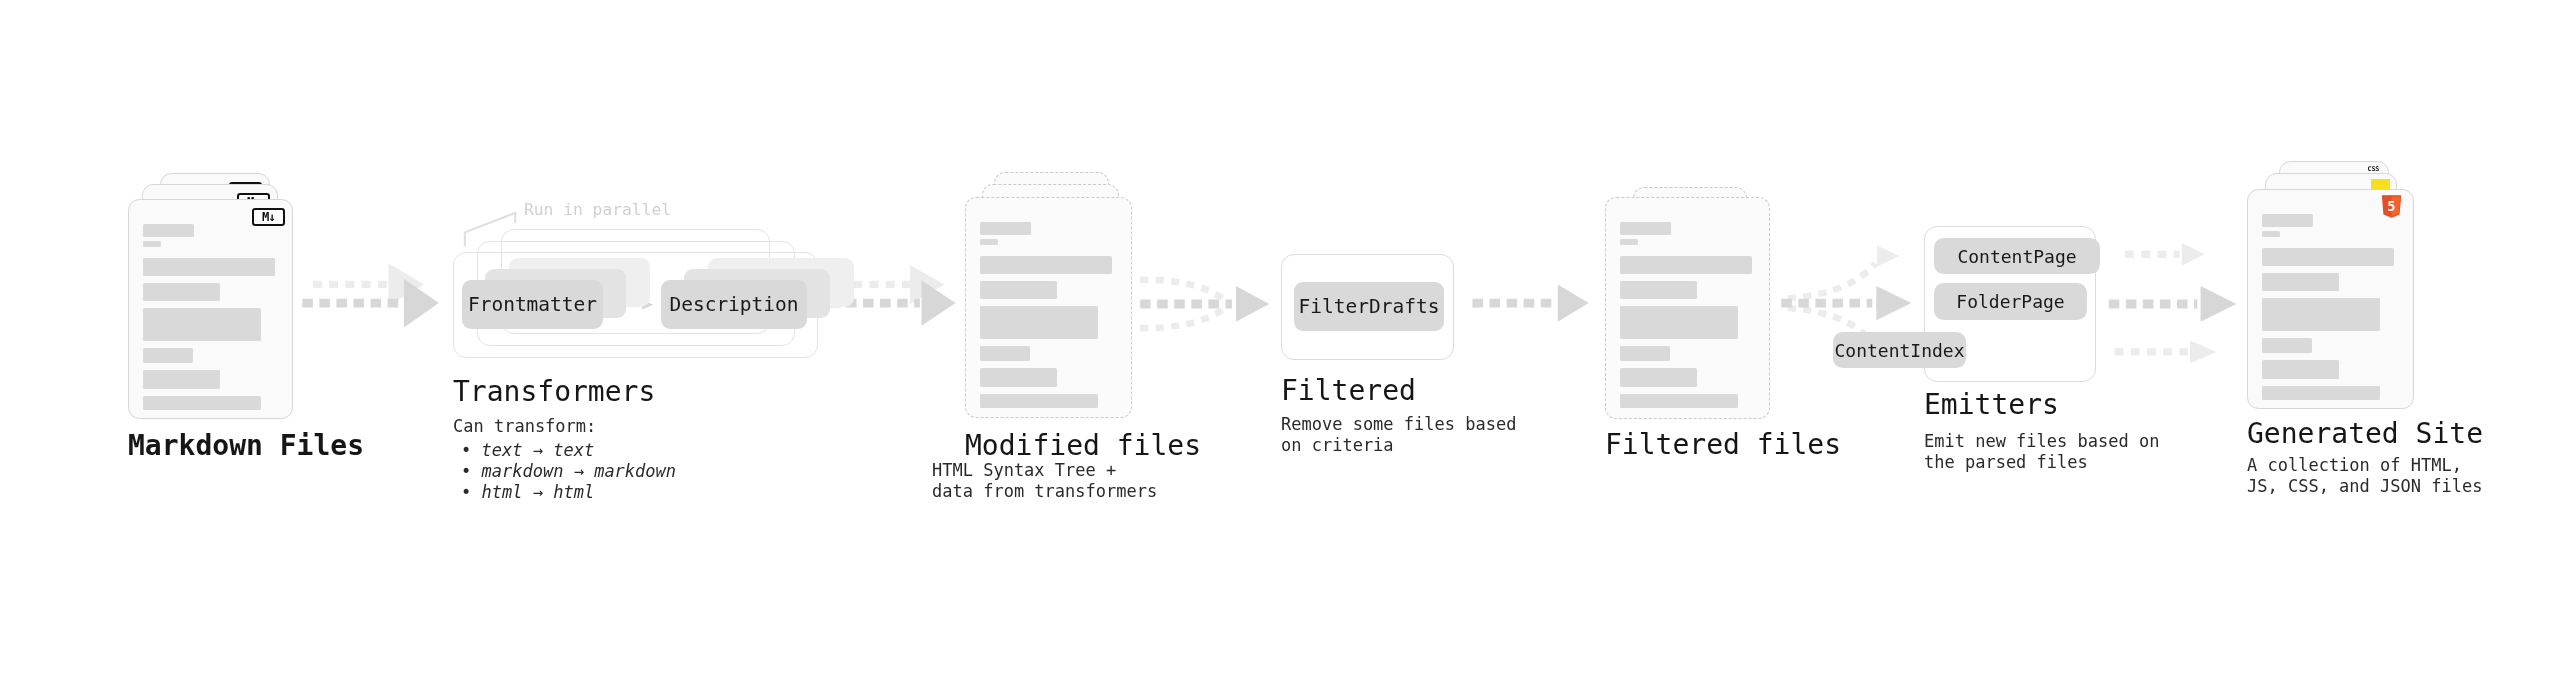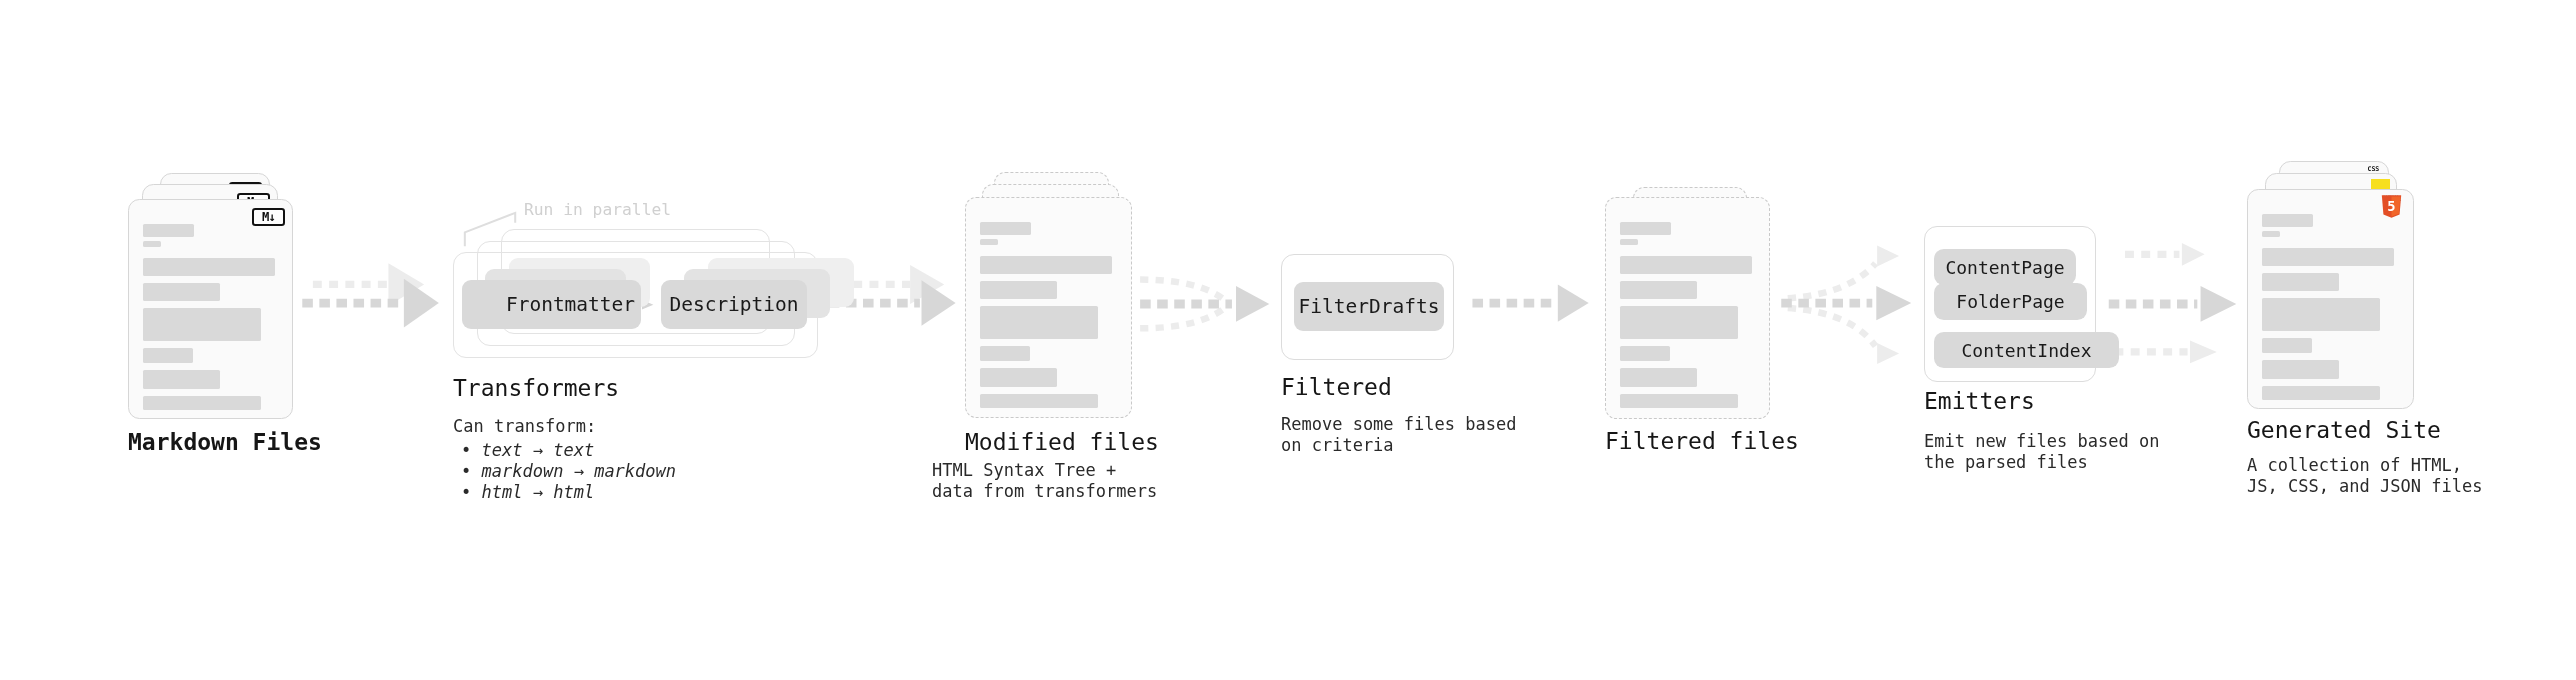--- a/index.html
+++ b/index.html
@@ -17,21 +17,21 @@
   
   .frame{position:absolute;border:1.6px solid #e3e3e3;border-radius:13px;box-sizing:border-box;background:transparent;}
   .panel{position:absolute;border:1.6px solid #dcdcdc;border-radius:13px;background:#ffffff;box-sizing:border-box;}
   
   .pill{position:absolute;background:#d9d9d9;border-radius:9px;display:flex;align-items:center;
         justify-content:center;color:#1a1a1a;font-size:19.5px;}
   .pill.echo1{background:#e3e3e3;}
   .pill.echo2{background:#efefef;}
   .pill.small{font-size:18px;border-radius:9.8px;}
   
-  .stage-title{position:absolute;font-size:23px;font-weight:500;color:#161616;white-space:nowrap;}
+  .stage-title{position:absolute;font-size:28px;font-weight:500;color:#161616;white-space:nowrap;}
   .stage-sub{position:absolute;font-size:17px;color:#2a2a2a;line-height:21px;white-space:pre-line;}
   .note-head{position:absolute;font-size:17px;color:#2a2a2a;white-space:nowrap;text-align:center;}
   .bullets{position:absolute;font-size:17px;color:#2a2a2a;line-height:21px;}
   .bullets div{padding-left:8.1px;font-style:italic;}
   .annotation{position:absolute;font-size:16.3px;color:#d0d0d0;white-space:nowrap;}
   
   .css-badge{position:absolute;top:4.1px;right:6.5px;width:16.3px;text-align:center;font-size:6.5px;font-weight:bold;
              color:#111;border-bottom:3.3px solid #2c63f1;line-height:7.3px;}
   .js-badge{position:absolute;top:4.9px;right:6.5px;width:18.7px;height:9.8px;background:#f7df1e;}
   .html5-badge{position:absolute;top:4.9px;right:10.6px;width:21px;text-align:center;}
@@ -127,21 +127,21 @@
   <div>
     <div class="annotation" style="left:524px;top:200px;">Run in parallel</div>
     <div class="frame" style="left:501px;top:229px;width:269px;height:105px;"></div>
     <div class="frame" style="left:477px;top:241px;width:318px;height:105px;"></div>
     <div class="frame" style="left:453px;top:252px;width:365px;height:106px;"></div>
 
     <div class="pill echo2" style="left:509px;top:258px;width:141px;height:49px;"></div>
     <div class="pill echo2" style="left:708px;top:258px;width:146px;height:49px;"></div>
     <div class="pill echo1" style="left:485px;top:269px;width:141px;height:49px;"></div>
     <div class="pill echo1" style="left:684px;top:269px;width:146px;height:49px;"></div>
-    <div class="pill" style="left:462px;top:280px;width:141px;height:49px;padding-left:38px;">Frontmatter</div>
+    <div class="pill" style="left:462px;top:280px;width:141px;height:49px;">Frontmatter</div>
     <div class="pill" style="left:661px;top:280px;width:146px;height:49px;">Description</div>
 
     <div class="stage-title" style="left:453px;top:375px;">Transformers</div>
     <div class="note-head" style="left:453px;top:416px;">Can transform:</div>
     <div class="bullets" style="left:453px;top:440px;">
       <div>• text → text</div>
       <div>• markdown → markdown</div>
       <div>• html → html</div>
     </div>
   </div>
@@ -186,23 +186,23 @@
         <div class="bar" style="width:50px;height:14.6px;margin-bottom:7.3px;"></div>
         <div class="bar" style="width:77px;height:18.7px;margin-bottom:7.3px;"></div>
         <div class="bar" style="width:118px;height:14px;"></div>
       </div>
     </div>
     <div class="stage-title" style="left:1605px;top:428px;">Filtered files</div>
   </div>
 
   <div>
     <div class="panel" style="left:1924px;top:226px;width:172px;height:156px;"></div>
-    <div class="pill small" style="left:1934px;top:249px;width:142px;height:36px;">ContentPage</div>
+    <div class="pill small" style="left:1934px;top:238px;width:166px;height:36px;">ContentPage</div>
     <div class="pill small" style="left:1934px;top:283px;width:153px;height:37px;">FolderPage</div>
-    <div class="pill small" style="left:1934px;top:332px;width:185px;height:36px;">ContentIndex</div>
+    <div class="pill small" style="left:1833px;top:332px;width:133px;height:36px;">ContentIndex</div>
     <div class="stage-title" style="left:1924px;top:388px;">Emitters</div>
     <div class="stage-sub" style="left:1924px;top:431px;">Emit new files based on
 the parsed files</div>
   </div>
 
   <div>
     <div class="card" style="left:2279px;top:161px;width:110px;height:220px;">
       <div class="css-badge">CSS</div>
     </div>
     <div class="card" style="left:2265px;top:173px;width:132px;height:220px;">

